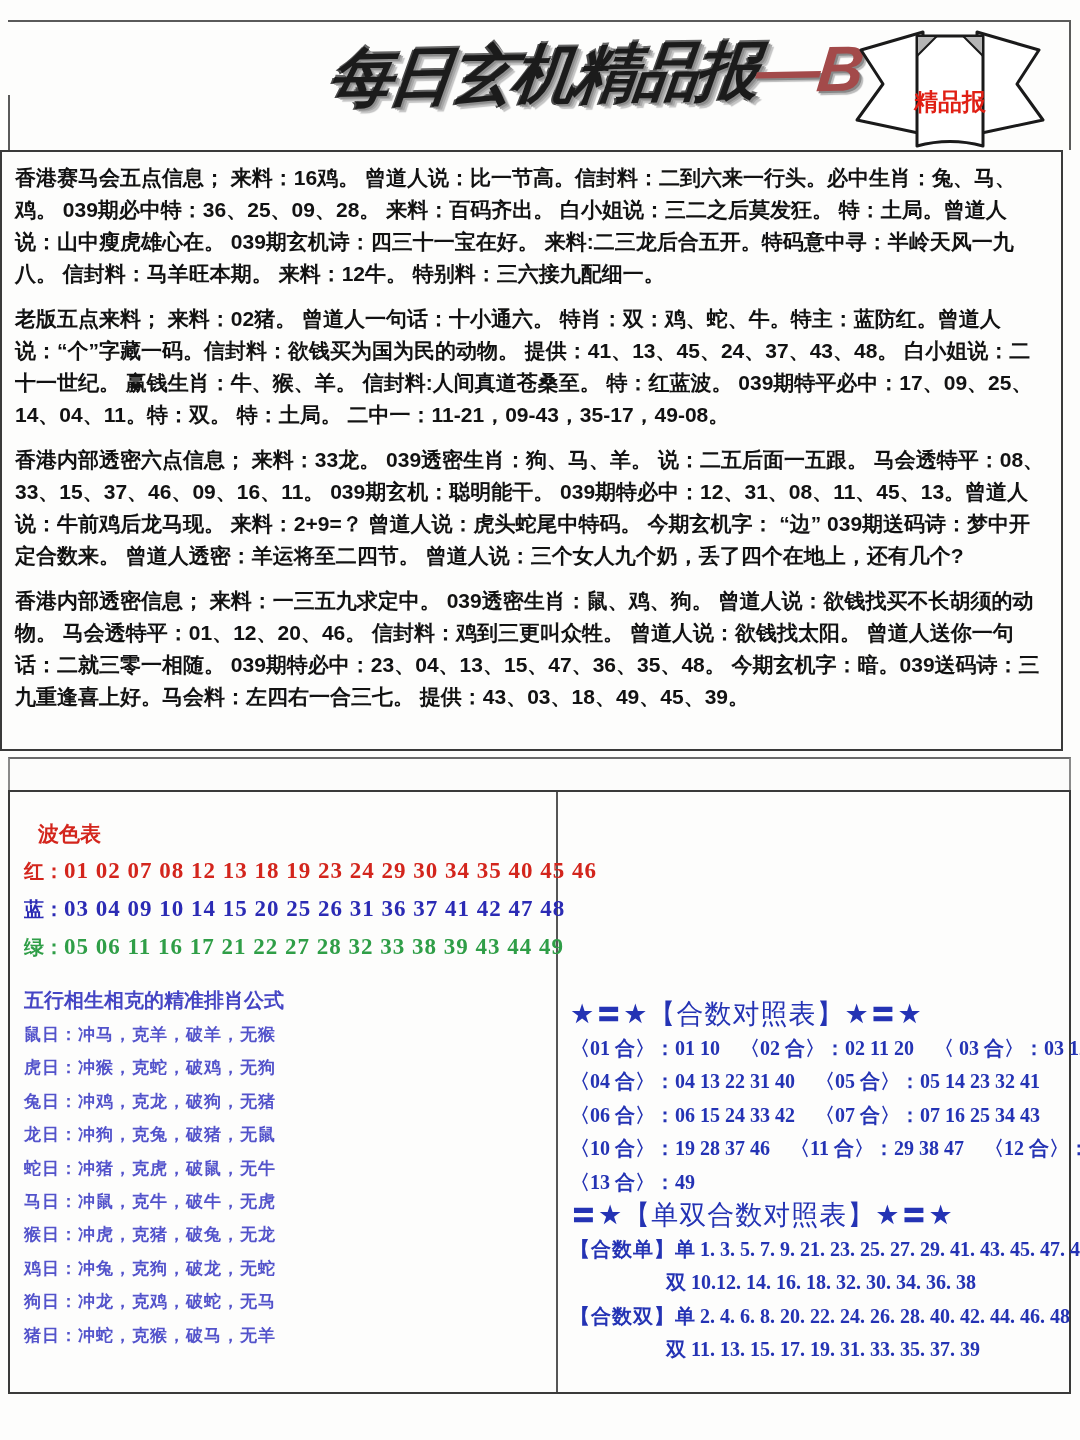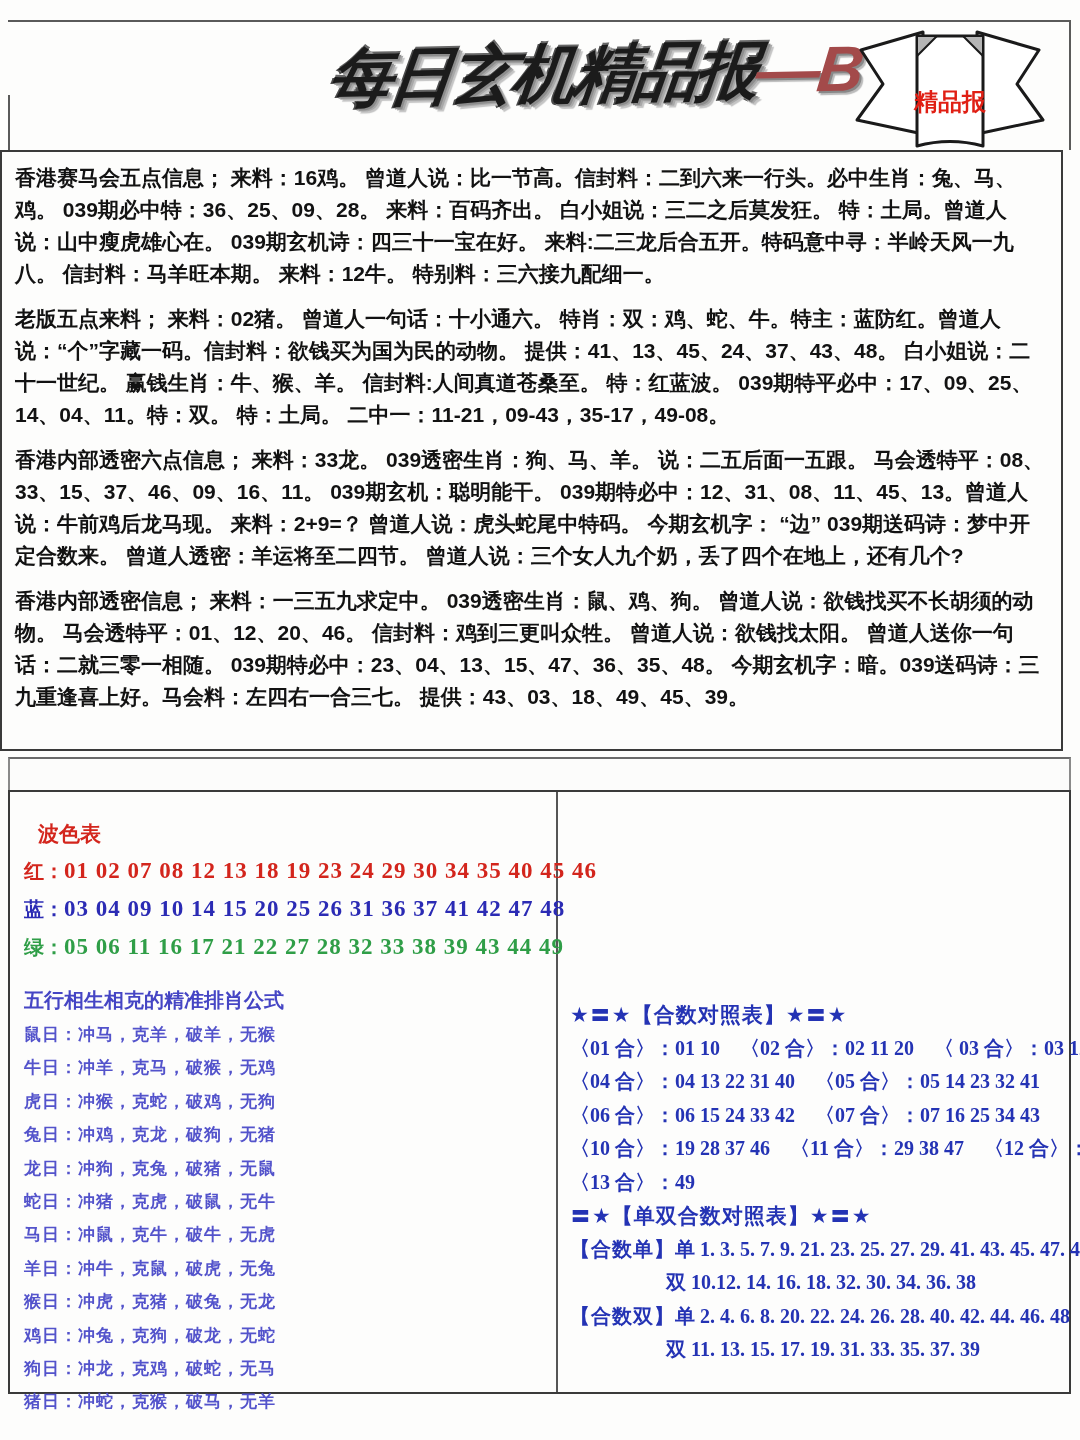--- a/index.html
+++ b/index.html
@@ -55,21 +55,21 @@
   .left-col { position:absolute; left:14px; top:24px; width:525px; }
   .wave-title { font-size:21px; font-weight:700; color:#d3251c; line-height:36px; padding-left:14px; }
   .wave-row { font-size:20px; font-weight:700; line-height:37px; white-space:nowrap; }
   .wave-row .nums { font-family:"Liberation Serif","DejaVu Serif",serif; font-size:23px; letter-spacing:1px; }
   .wave-red { color:#d3251c; }
   .wave-blue { color:#2b2bb4; }
   .wave-green { color:#2f9e47; }
   .five-title { font-size:20px; font-weight:700; color:#4545c4; line-height:35px; margin-top:17px; }
   .zodiac-row { font-size:17px; font-weight:700; color:#5353cb; line-height:33.4px; letter-spacing:1px; }
   .right-col { position:absolute; left:560px; top:206px; width:498px; color:#2433b4; }
-  .r-header { font-size:21px; font-weight:700; line-height:33.5px; letter-spacing:1px; }
+  .r-header { font-size:27px; font-weight:400; line-height:33.5px; letter-spacing:1px; }
   .r-row {
     font-size:20px; font-weight:700; line-height:33.5px; white-space:nowrap;
     font-family:"Liberation Serif","DejaVu Serif",serif;
   }
   .r-group-line { font-size:20px; font-weight:700; line-height:33.5px; white-space:nowrap;
     font-family:"Liberation Serif","DejaVu Serif",serif; }
   .r-group-line .g-label { font-family:"Liberation Sans","DejaVu Sans",sans-serif; letter-spacing:1px; }
   .r-indent { padding-left:96px; }
 </style>
 </head>
@@ -107,27 +107,25 @@
     <div class="v-divider"></div>
 
     <div class="left-col">
       <div class="wave-title">波色表</div>
       <div class="wave-row wave-red"><span>红：</span><span class="nums">01 02 07 08 12 13 18 19 23 24 29 30 34 35 40 45 46</span></div>
       <div class="wave-row wave-blue"><span>蓝：</span><span class="nums">03 04 09 10 14 15 20 25 26 31 36 37 41 42 47 48</span></div>
       <div class="wave-row wave-green"><span>绿：</span><span class="nums">05 06 11 16 17 21 22 27 28 32 33 38 39 43 44 49</span></div>
 
       <div class="five-title">五行相生相克的精准排肖公式</div>
       <div class="zodiac-row">鼠日：冲马，克羊，破羊，无猴</div>
-      <div class="zodiac-row">牛日：冲羊，克马，破猴，无鸡</div>
       <div class="zodiac-row">虎日：冲猴，克蛇，破鸡，无狗</div>
       <div class="zodiac-row">兔日：冲鸡，克龙，破狗，无猪</div>
       <div class="zodiac-row">龙日：冲狗，克兔，破猪，无鼠</div>
       <div class="zodiac-row">蛇日：冲猪，克虎，破鼠，无牛</div>
       <div class="zodiac-row">马日：冲鼠，克牛，破牛，无虎</div>
-      <div class="zodiac-row">羊日：冲牛，克鼠，破虎，无兔</div>
       <div class="zodiac-row">猴日：冲虎，克猪，破兔，无龙</div>
       <div class="zodiac-row">鸡日：冲兔，克狗，破龙，无蛇</div>
       <div class="zodiac-row">狗日：冲龙，克鸡，破蛇，无马</div>
       <div class="zodiac-row">猪日：冲蛇，克猴，破马，无羊</div>
     </div>
 
     <div class="right-col">
       <div class="r-header">★〓★【合数对照表】★〓★</div>
       <div class="r-row">〈01 合〉：01 10　〈02 合〉：02 11 20　〈 03 合〉：03 12 21 30</div>
       <div class="r-row">〈04 合〉：04 13 22 31 40　〈05 合〉：05 14 23 32 41</div>

